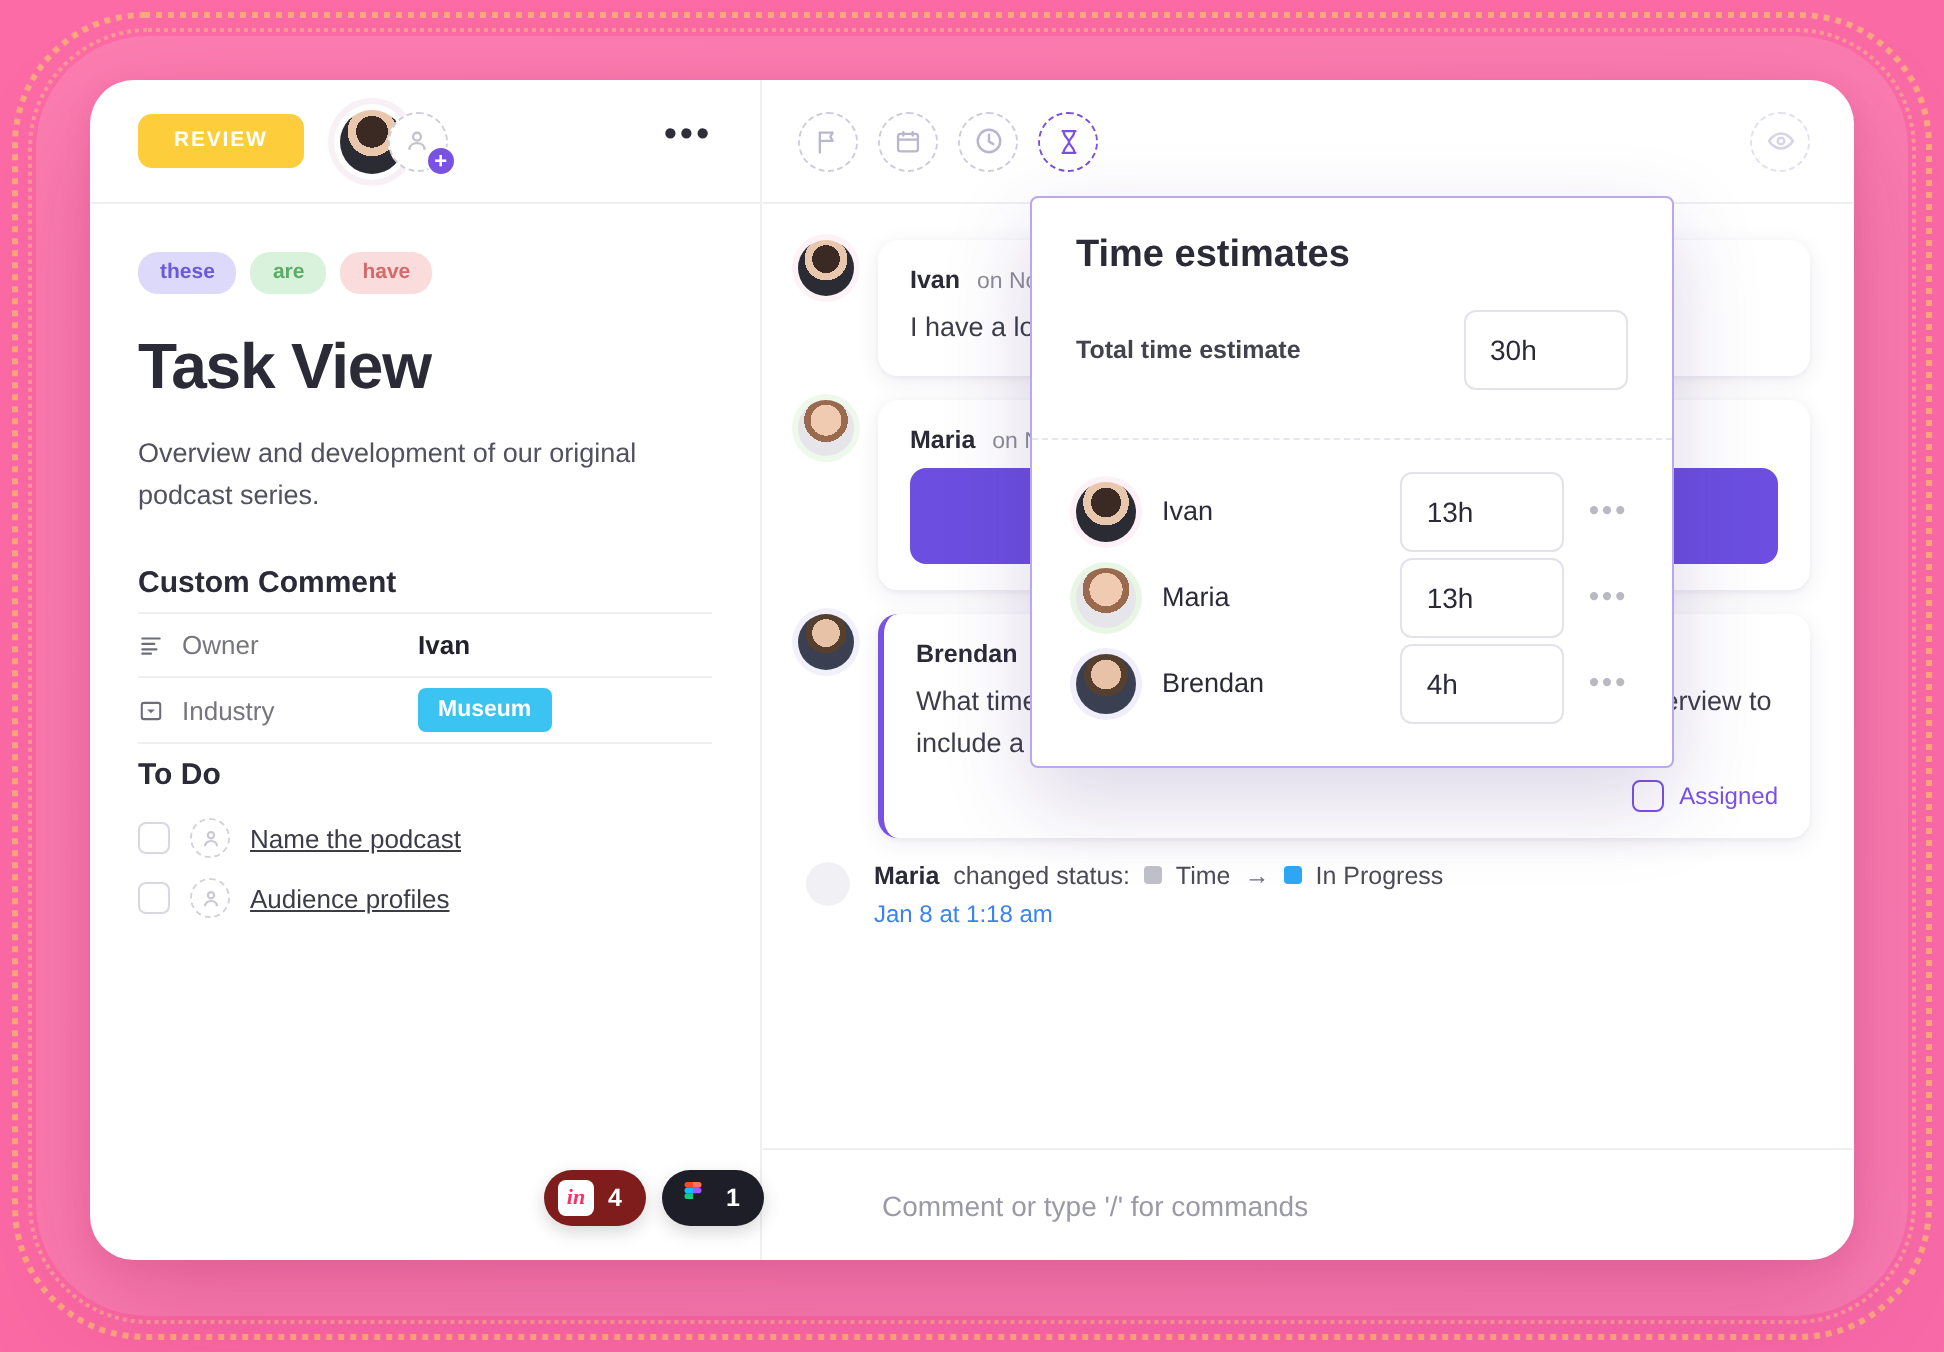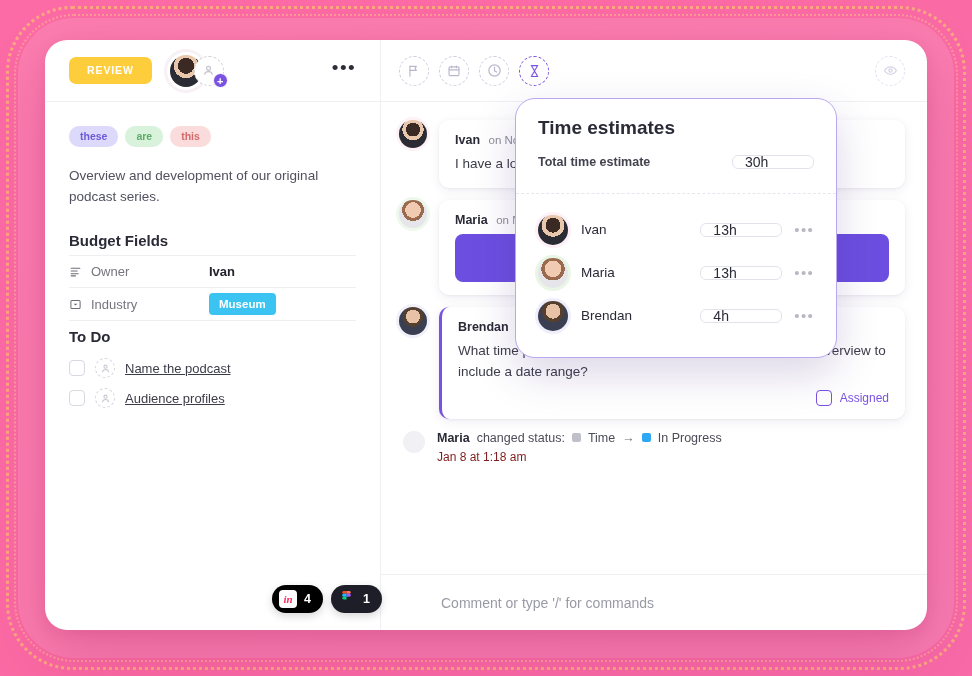--- a/index.html
+++ b/index.html
@@ -260,21 +260,21 @@
     display:flex; align-items:center; justify-content:center;
     color:#fff;
     cursor:pointer;
   }
 
   .status-change { display:flex; gap:12px; padding-left:4px; margin-top:2px; }
   .sc-dot { width:22px; height:22px; border-radius:50%; background:#f1f1f5; flex:0 0 22px; }
   .sc-line { font-size:12.5px; color:#4c4c58; display:flex; align-items:center; gap:7px; flex-wrap:wrap; }
   .sc-name { font-weight:bold; color:#2b2b38; }
   .sq { width:9px; height:9px; border-radius:2px; display:inline-block; }
-  .sc-sub { font-size:12px; color:#7f1d1d; margin-top:5px; }
+  .sc-sub { font-size:12px; color:#3b82f6; margin-top:5px; }
 
   
   #composer {
     height:56px;
     flex:0 0 56px;
     border-top:1px solid #f0f0f3;
     display:flex; align-items:center;
     padding:0 22px;
   }
   #composer-input {
@@ -297,47 +297,47 @@
   }
   .int-badge {
     display:flex; align-items:center; gap:7px;
     border-radius:16px;
     padding:5px 12px 5px 7px;
     font-size:12.5px; font-weight:bold;
     color:#fff;
     cursor:pointer;
     box-shadow:0 3px 9px rgba(0,0,0,.16);
   }
-  .int-invision { background:#000000;align-items:center; }
+  .int-invision { background:#7f1d1d;align-items:center; }
   .int-figma    { background:#1e1e28; }
   .int-glyph {
     width:18px; height:18px; border-radius:4px;
     display:flex; align-items:center; justify-content:center;
     font-size:11px; font-weight:bold;
   }
   .glyph-invision { background:#fff; color:#ff2e63; font-style:italic; font-family:"Liberation Serif", serif; }
 
   
   #time-popover {
     position:absolute;
     left:470px; top:58px;
     width:322px;
     background:#fff;
     border:1px solid #b9a8ef;
-    border-radius:20px;
+    border-radius:4px;
     box-shadow:0 16px 44px rgba(60,30,120,.18);
     z-index:20;
     overflow:hidden;
   }
   .pop-inner { padding:18px 22px 10px 22px; }
   #pop-title { font-size:19px; font-weight:bold; color:#2b2b38; margin-bottom:16px; }
   .pop-total-row { display:flex; align-items:center; justify-content:space-between; padding-bottom:14px; }
   .pop-total-label { font-size:12.5px; font-weight:bold; color:#43434f; }
   .time-input {
-    width:82px; height:14px;
+    width:82px; height:40px;
     border:1px solid #e2e2ea;
     border-radius:6px;
     display:flex; align-items:center;
     padding:0 12px;
     font-size:14px;
     color:#2b2b38;
     cursor:text;
     background:#fff;
   }
   .pop-div { border-top:1px dashed #e6e6ee; }
@@ -413,26 +413,27 @@
     </div>
   </div>
 
   <div id="window-body">
 
     <div id="left-panel">
 
       <div class="tag-row">
         <span class="tag tag-these">these</span>
         <span class="tag tag-are">are</span>
-        <span class="tag tag-tags">this</span>
-      </div>
-
+        <span class="tag tag-tags">have</span>
+      </div>
+
+      <div id="page-title">Task View</div>
       <div id="page-desc">Overview and development of our original podcast series.</div>
 
-      <div class="section-title">Budget Fields</div>
+      <div class="section-title">Custom Comment</div>
 
       <div class="cf-list">
 
         <div class="cf-row">
           <span class="cf-icon">
             <svg width="13" height="13" viewBox="0 0 24 24" fill="none" stroke="currentColor" stroke-width="2" stroke-linecap="round">
               <path d="M4 6h16M4 11h11M4 16h13M4 20h8"></path>
             </svg>
           </span>
           <span class="cf-label">Owner</span>

